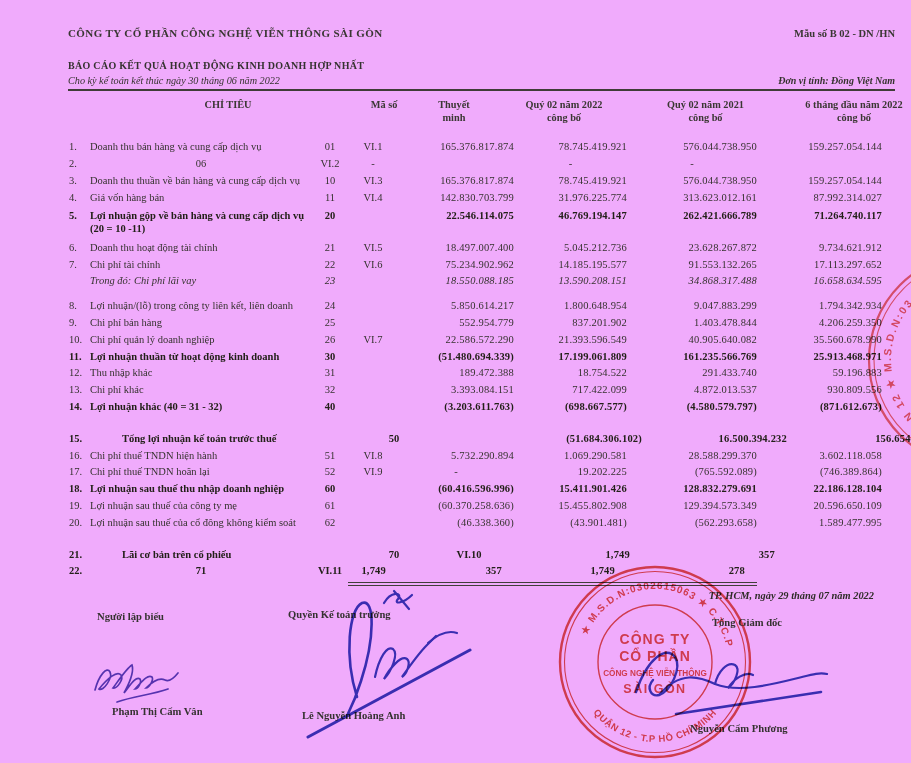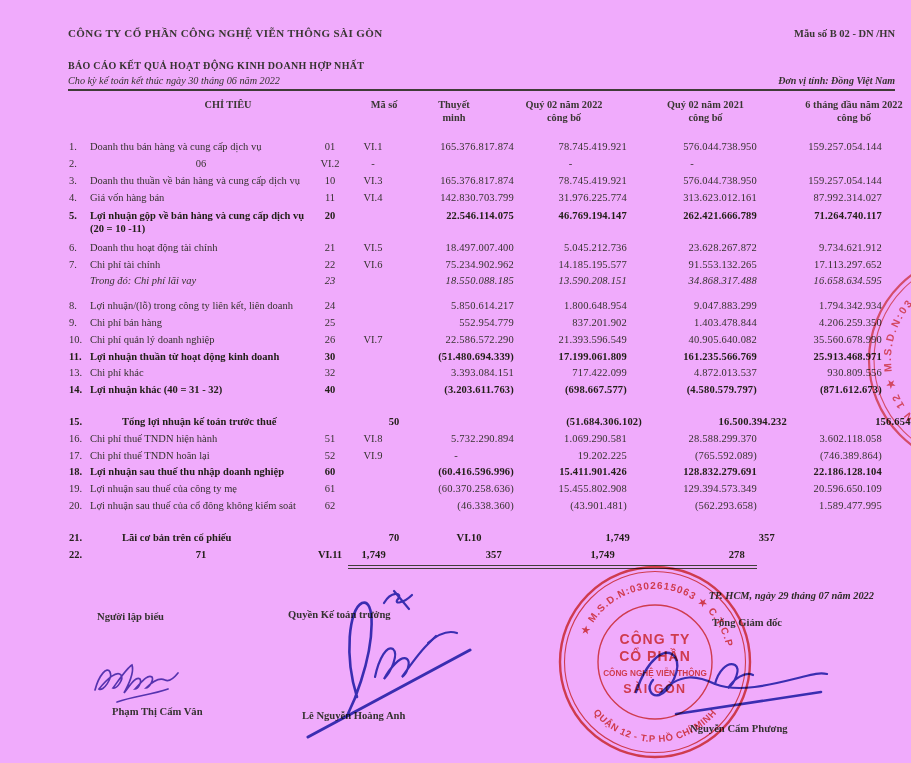--- a/index.html
+++ b/index.html
@@ -191,20 +191,30 @@
           <div class="cell c-no">11.</div>
           <div class="cell c-label">Lợi nhuận thuần từ hoạt động kinh doanh</div>
           <div class="cell c-code">30</div>
           <div class="cell c-note"></div>
           <div class="cell c-v">(51.480.694.339)</div>
           <div class="cell c-v">17.199.061.809</div>
           <div class="cell c-v">161.235.566.769</div>
           <div class="cell c-v">25.913.468.971</div>
         </div>
         <div class="trow">
+          <div class="cell c-no">12.</div>
+          <div class="cell c-label">Thu nhập khác</div>
+          <div class="cell c-code">31</div>
+          <div class="cell c-note"></div>
+          <div class="cell c-v">189.472.388</div>
+          <div class="cell c-v">18.754.522</div>
+          <div class="cell c-v">291.433.740</div>
+          <div class="cell c-v">59.196.883</div>
+        </div>
+        <div class="trow">
           <div class="cell c-no">13.</div>
           <div class="cell c-label">Chi phí khác</div>
           <div class="cell c-code">32</div>
           <div class="cell c-note"></div>
           <div class="cell c-v">3.393.084.151</div>
           <div class="cell c-v">717.422.099</div>
           <div class="cell c-v">4.872.013.537</div>
           <div class="cell c-v">930.809.556</div>
         </div>
         <div class="trow bold">

